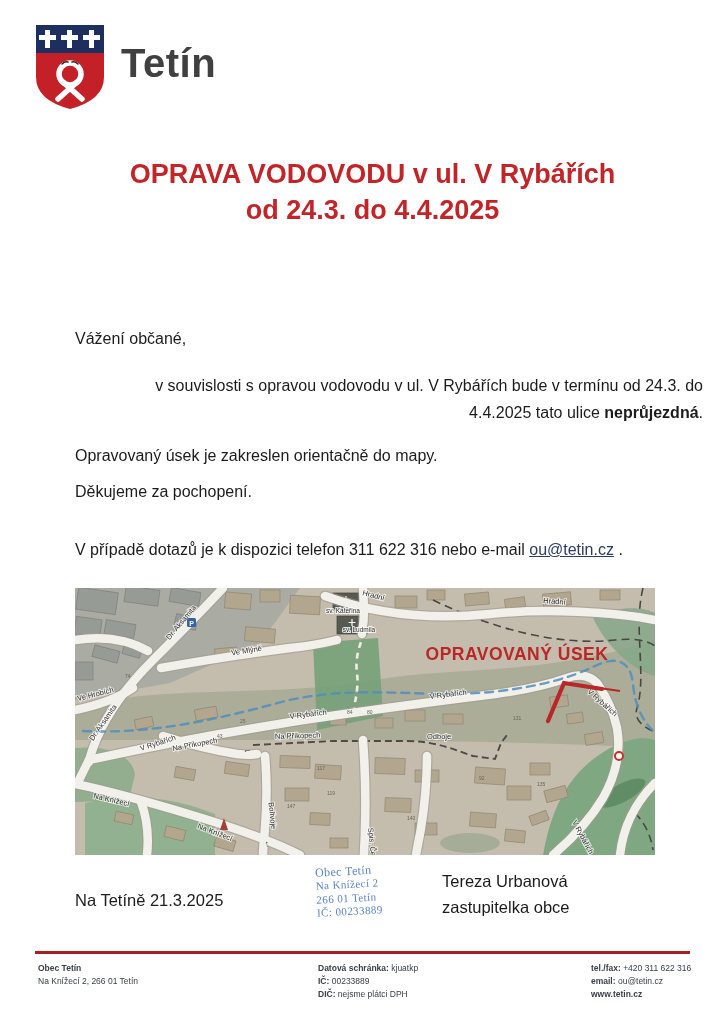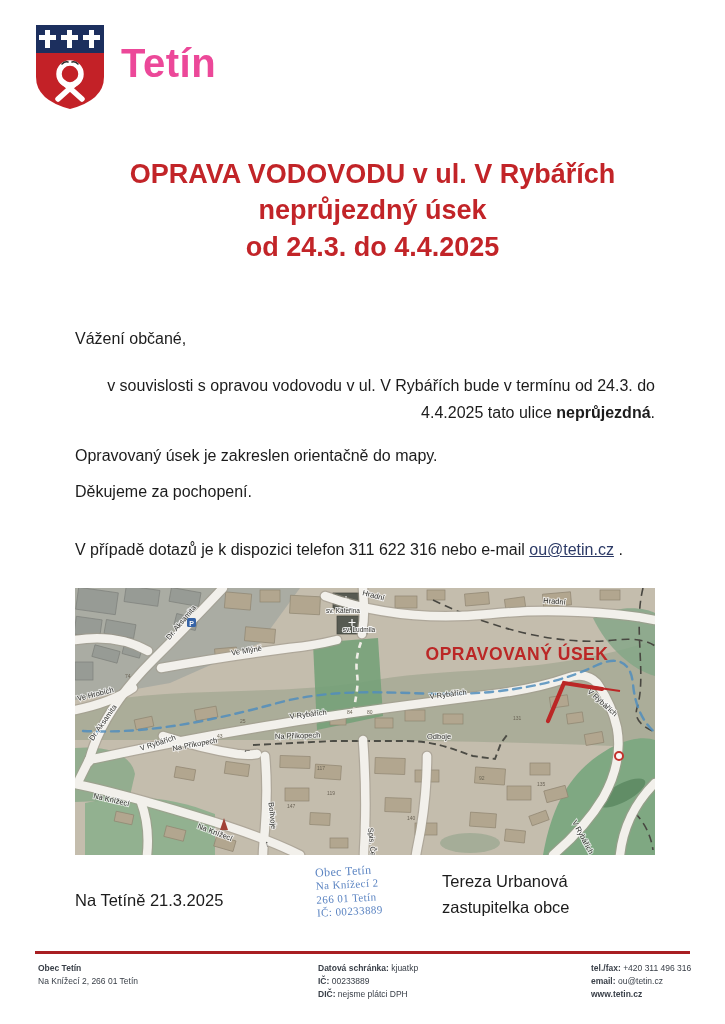--- a/index.html
+++ b/index.html
@@ -1,20 +1,20 @@
 <!DOCTYPE html>
 <html><head>
 <meta charset="utf-8">
 <style>
   html,body{margin:0;padding:0;background:#e8e8e8;}
   .page{position:relative;width:725px;height:1024px;background:#ffffff;margin:0 auto;
         font-family:"Liberation Sans", sans-serif;color:#1c1c1c;overflow:hidden;}
   
   .logo{position:absolute;left:33px;top:22px;display:flex;align-items:center;}
-  .logo-text{font-size:40px;font-weight:bold;color:#ec4899;margin-left:14px;letter-spacing:.5px;margin-top:-8px;}
+  .logo-text{font-size:40px;font-weight:bold;color:#404040;margin-left:14px;letter-spacing:.5px;margin-top:-8px;}
   
   .heading{position:absolute;left:0;right:0;top:156px;text-align:center;
            color:#c22428;font-weight:bold;font-size:27px;line-height:1.35;padding-left:20px;}
   
   .bodyline{position:absolute;left:75px;font-size:16px;color:#1c1c1c;text-align:right;}
   .para1{width:580px;line-height:1.7;}
   .contact a{color:#2c3a66;text-decoration:underline;}
   
   .map-wrap{position:absolute;left:75px;top:588px;width:580px;height:267px;overflow:hidden;
             filter:saturate(.92) contrast(.96);}
@@ -59,27 +59,26 @@
       <g stroke="#2b2b2b" stroke-width="1.6" fill="none" stroke-linecap="round">
         <path d="M29,42 q3,-3 6,-2"></path>
         <path d="M45,42 q-3,-3 -6,-2"></path>
       </g>
     </svg>
     <div class="logo-text">Tetín</div>
   </div>
 
   <div class="heading">
     <div>OPRAVA VODOVODU v ul. V Rybářích</div>
-    <div>neprůjezdný úsek</div>
     <div>od 24.3. do 4.4.2025</div>
   </div>
 
   <div class="bodyline" style="top:330px;">Vážení občané,</div>
 
-  <div class="bodyline para1" style="top:372px;"><span>v souvislosti s opravou vodovodu v ul. V Rybářích bude v termínu od 24.3. do 4.4.2025 tato ulice </span><b>neprůjezdná</b><span>.</span></div>
+  <div class="bodyline para1" style="top:372px;margin-left:48px;"><span>v souvislosti s opravou vodovodu v ul. V Rybářích bude v termínu od 24.3. do 4.4.2025 tato ulice </span><b>neprůjezdná</b><span>.</span></div>
 
   <div class="bodyline" style="top:447px;">Opravovaný úsek je zakreslen orientačně do mapy.</div>
   <div class="bodyline" style="top:483px;">Děkujeme za pochopení.</div>
 
   <div class="bodyline contact" style="top:541px;"><span>V případě dotazů je k dispozici telefon 311 622 316 nebo e-mail </span><a href="#">ou@tetin.cz</a><span> .</span></div>
 
   <div class="map-wrap">
     <svg width="580" height="267" viewBox="0 0 580 267" font-family="Liberation Sans, sans-serif">
 
       <rect x="0" y="0" width="580" height="267" fill="#c8bfae"></rect>
@@ -291,18 +290,18 @@
     <span>Na Knížecí 2, 266 01 Tetín</span>
   </div>
 
   <div class="fcol fc2">
     <div><b>Datová schránka:</b><span> kjuatkp</span></div>
     <div><b>IČ:</b><span> 00233889</span></div>
     <div><b>DIČ:</b><span> nejsme plátci DPH</span></div>
   </div>
 
   <div class="fcol fc3">
-    <div><b>tel./fax:</b><span> +420 311 496 316</span></div>
+    <div><b>tel./fax:</b><span> +420 311 622 316</span></div>
     <div><b>email:</b><span> ou@tetin.cz</span></div>
     <div><b>www.tetin.cz</b></div>
   </div>
 
 </div>
 
 </body></html>

